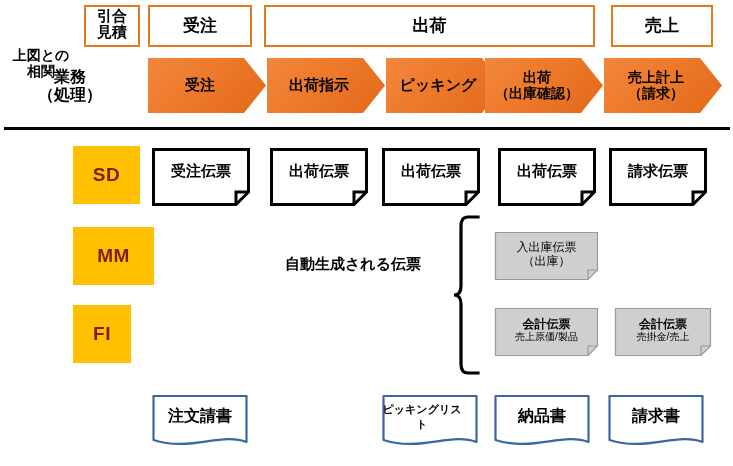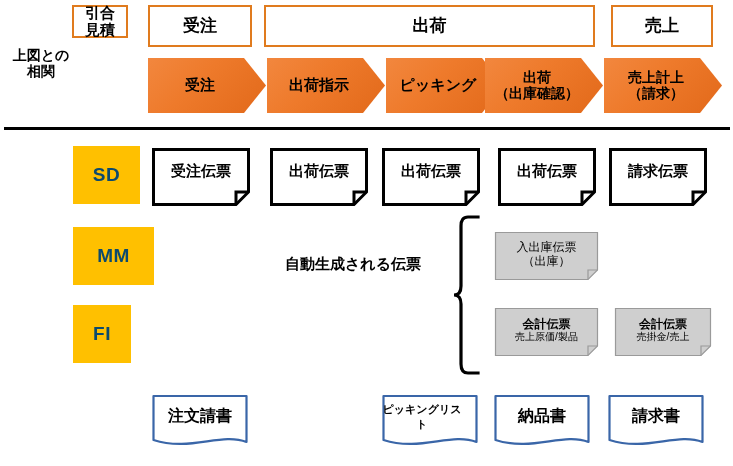--- a/index.html
+++ b/index.html
@@ -69,21 +69,21 @@
   .chevron .ctext { position: relative; z-index: 2; }
 
   
   .module-badge {
     position: absolute;
     background: #FFC000;
     display: flex;
     align-items: center;
     justify-content: center;
     font-weight: bold;
-    color: #0c4a6e;
+    color: #7f1d1d;
     font-size: 19px;
     letter-spacing: 0.5px;
   }
 
   
   .doc {
     position: absolute;
   }
   .doc svg { position: absolute; left: 0; top: 0; }
   .doc .doctext {
@@ -157,27 +157,31 @@
 </head>
 <body>
 
 <div id="canvas">
 
   <div class="row-label" style="left:0px; top:6px; width:82px; height:42px; font-size:14px;margin-top:36px;">
     <span class="l1">上図との</span>
     <span class="l2">相関</span>
   </div>
 
+  <div class="row-label" style="left:0px; top:62px; width:140px; height:48px; font-size:16px;">
+    <span class="l1">業務</span>
+    <span class="l2">（処理）</span>
+  </div>
 
 
 
   <div class="divider" style="left:4px; top:127px; width:726px; height:3px;"></div>
 
   <div id="phases-layer">
-      <div class="phase-box" style="left: 72px; top: 5px; width: 56px; height: 33px; font-size: 15px;">
+      <div class="phase-box" style="left: 84px; top: 5px; width: 56px; height: 42px; font-size: 15px; font-family: Liberation Mono, monospace;">
         <span>引合</span>
         <span>見積</span>
       </div>
       <div class="phase-box" style="left: 148px; top: 5px; width: 104px; height: 42px; font-size: 17px;">
         <span>受注</span>
       </div>
       <div class="phase-box" style="left: 264px; top: 5px; width: 331px; height: 42px; font-size: 17px;">
         <span>出荷</span>
       </div>
       <div class="phase-box" style="left: 611px; top: 5px; width: 102px; height: 42px; font-size: 17px;">

